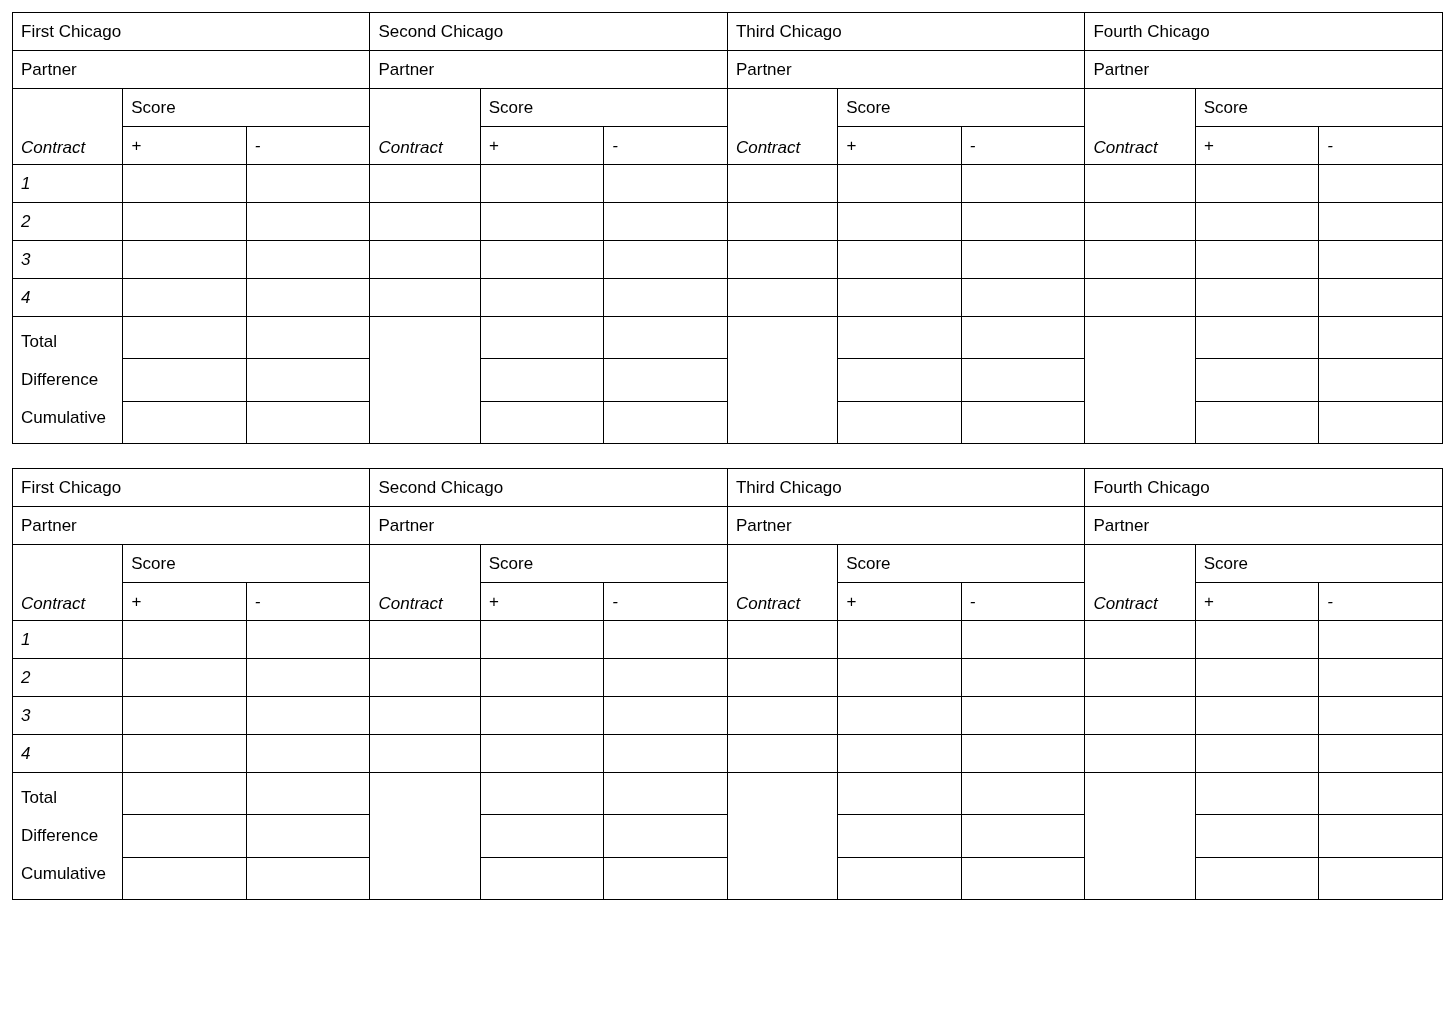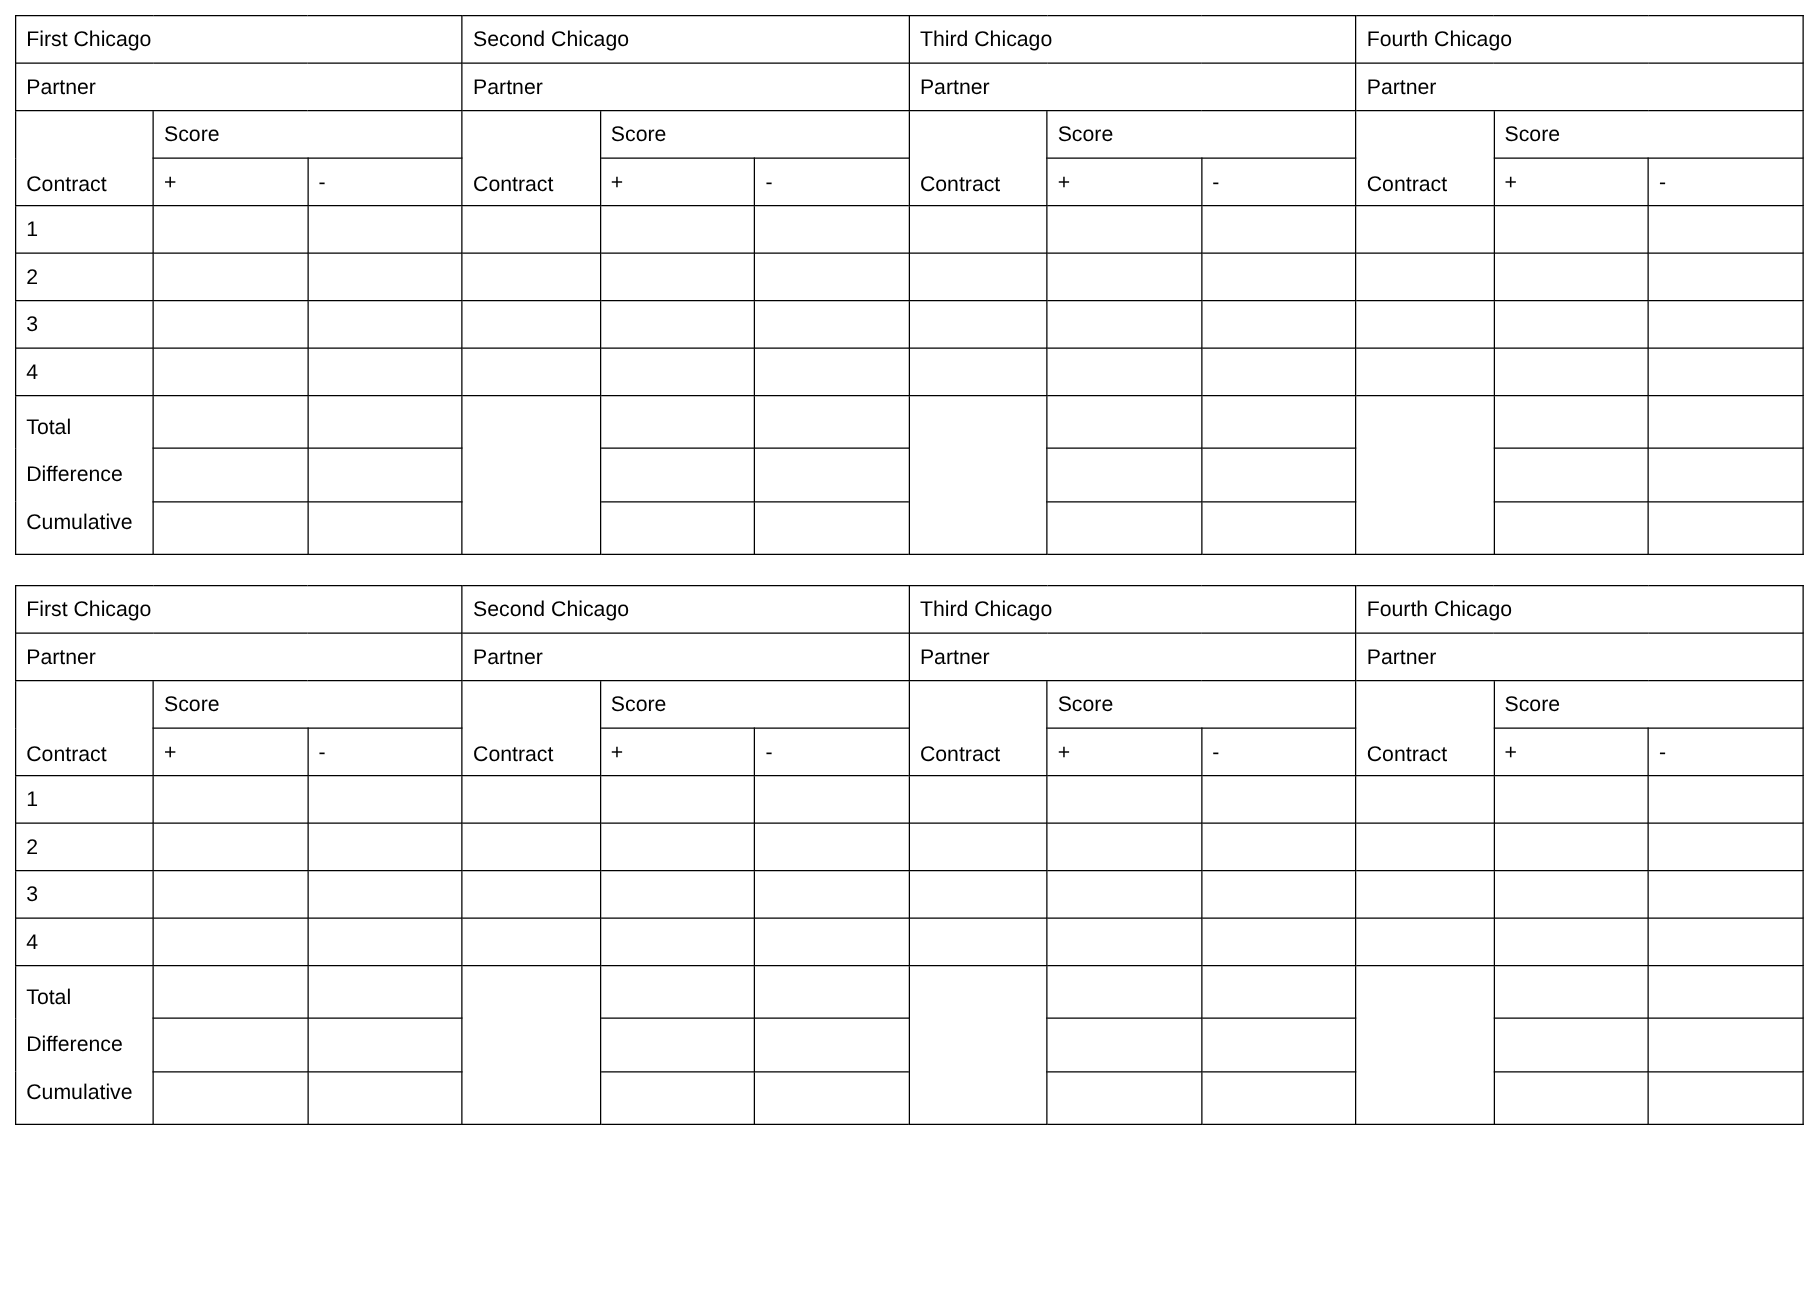--- a/index.html
+++ b/index.html
@@ -30,21 +30,21 @@
     height: 38px;
     vertical-align: middle;
     font-weight: normal;
     text-align: left;
   }
   
   col.c-contract { width: 7.4%; }
   col.c-plus     { width: 8.3%; }
   col.c-minus    { width: 8.3%; }
 
-  .center { text-align: right; }
+  .center { text-align: right; font-style: italic; }
   .valign-bottom { vertical-align: bottom !important; }
 
   
   td.summary-cell {
     vertical-align: top;
     padding: 0 8px;
   }
   td.summary-cell .sum-line {
     height: 38px;
     display: flex;

